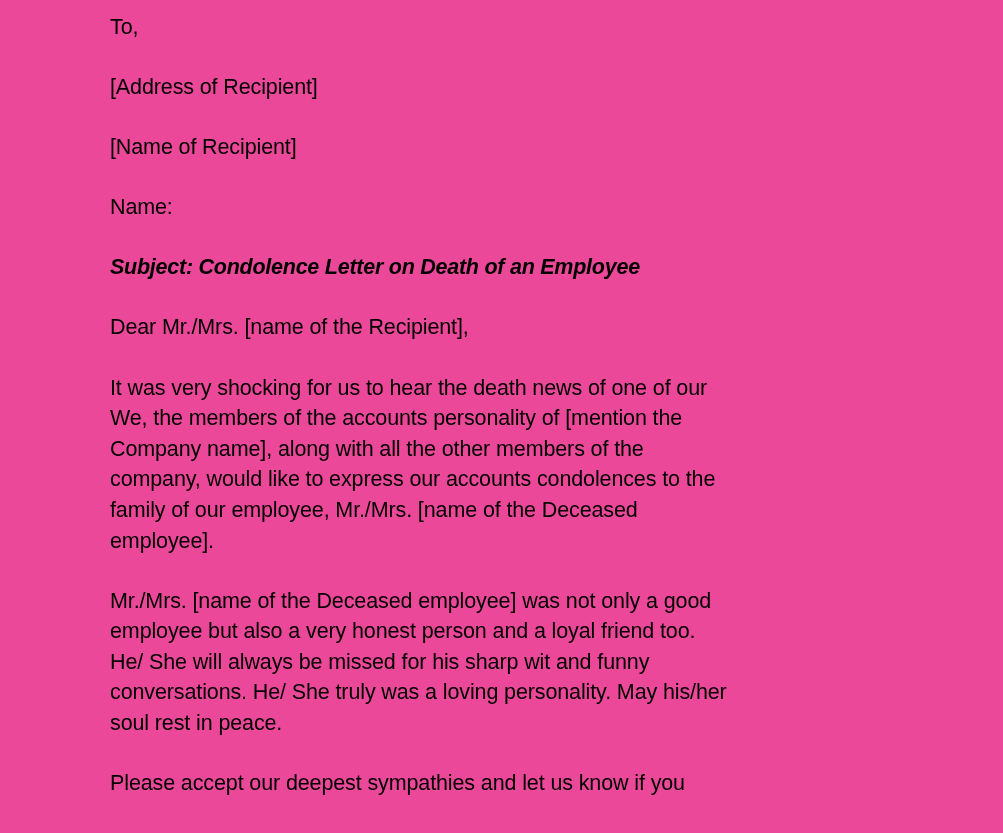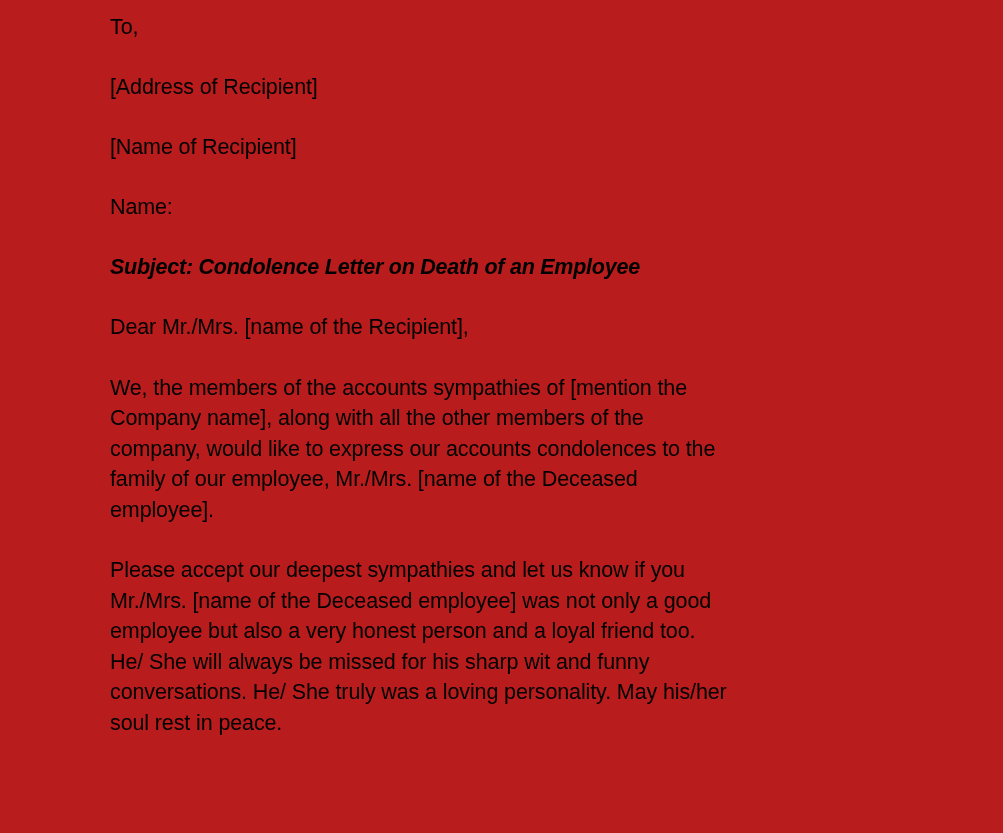--- a/index.html
+++ b/index.html
@@ -11,21 +11,21 @@
     width: 1003px;
     height: 833px;
     overflow: hidden;
     font-family: "Liberation Sans", "DejaVu Sans", sans-serif;
     color: #000000;
   }
   .page {
     position: relative;
     width: 1003px;
     height: 833px;
-    background: #b91c1c;
+    background: #ec4899;
     overflow: hidden;
   }
   .letter-body {
     position: absolute;
     left: 110px;
     top: 12px;
     width: 782px;
   }
   .line,
   .para {
@@ -68,33 +68,34 @@
 
     <p class="line">[Name of Recipient]</p>
 
     <p class="line">Name:</p>
 
     <p class="line subject">Subject: Condolence Letter on Death of an Employee</p>
 
     <p class="line">Dear Mr./Mrs. [name of the Recipient],</p>
 
     <div class="para">
-      <span class="wrap">We, the members of the accounts sympathies of [mention the</span>
+      <span class="wrap">It was very shocking for us to hear the death news of one of our</span>
+      <span class="wrap">We, the members of the accounts personality of [mention the</span>
       <span class="wrap">Company name], along with all the other members of the</span>
       <span class="wrap">company, would like to express our accounts condolences to the</span>
       <span class="wrap">family of our employee, Mr./Mrs. [name of the Deceased</span>
       <span class="wrap">employee].</span>
-    </div>
-
-    <div class="para last-para">
-      <span class="wrap">Please accept our deepest sympathies and let us know if you</span>
     </div>
 
     <div class="para">
       <span class="wrap">Mr./Mrs. [name of the Deceased employee] was not only a good</span>
       <span class="wrap">employee but also a very honest person and a loyal friend too.</span>
       <span class="wrap">He/ She will always be missed for his sharp wit and funny</span>
       <span class="wrap">conversations. He/ She truly was a loving personality. May his/her</span>
       <span class="wrap">soul rest in peace.</span>
     </div>
 
+    <div class="para last-para">
+      <span class="wrap">Please accept our deepest sympathies and let us know if you</span>
+    </div>
+
   </div>
 </div>
 
 </body></html>

